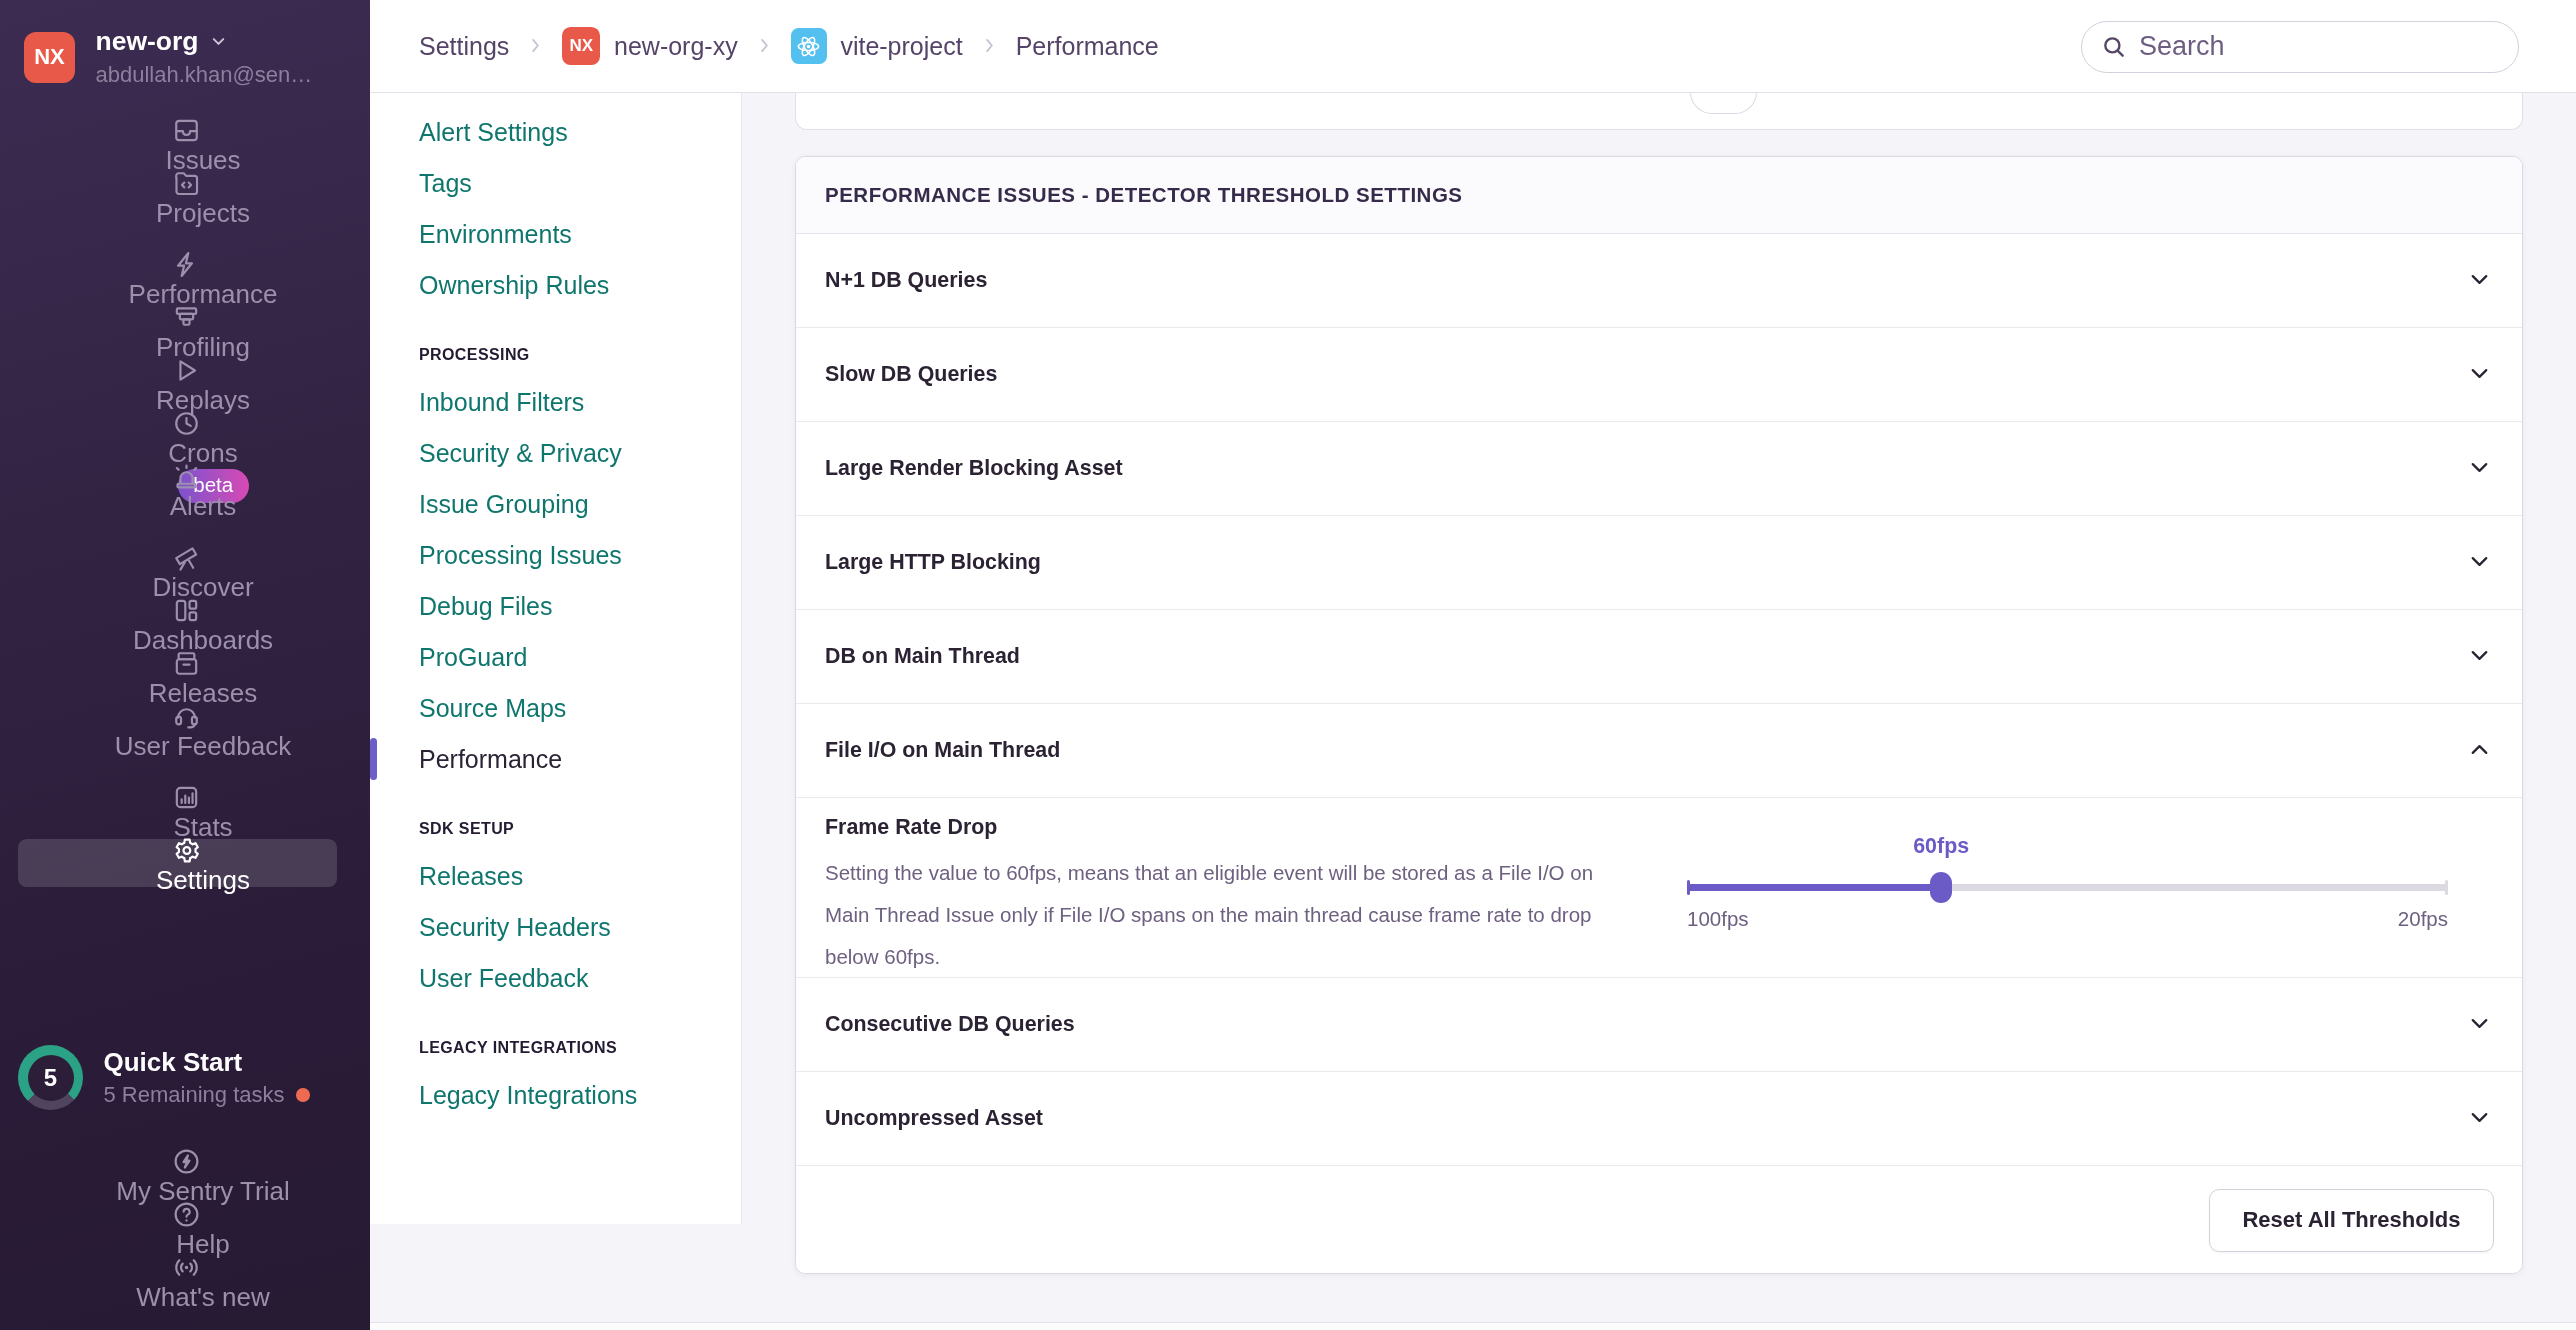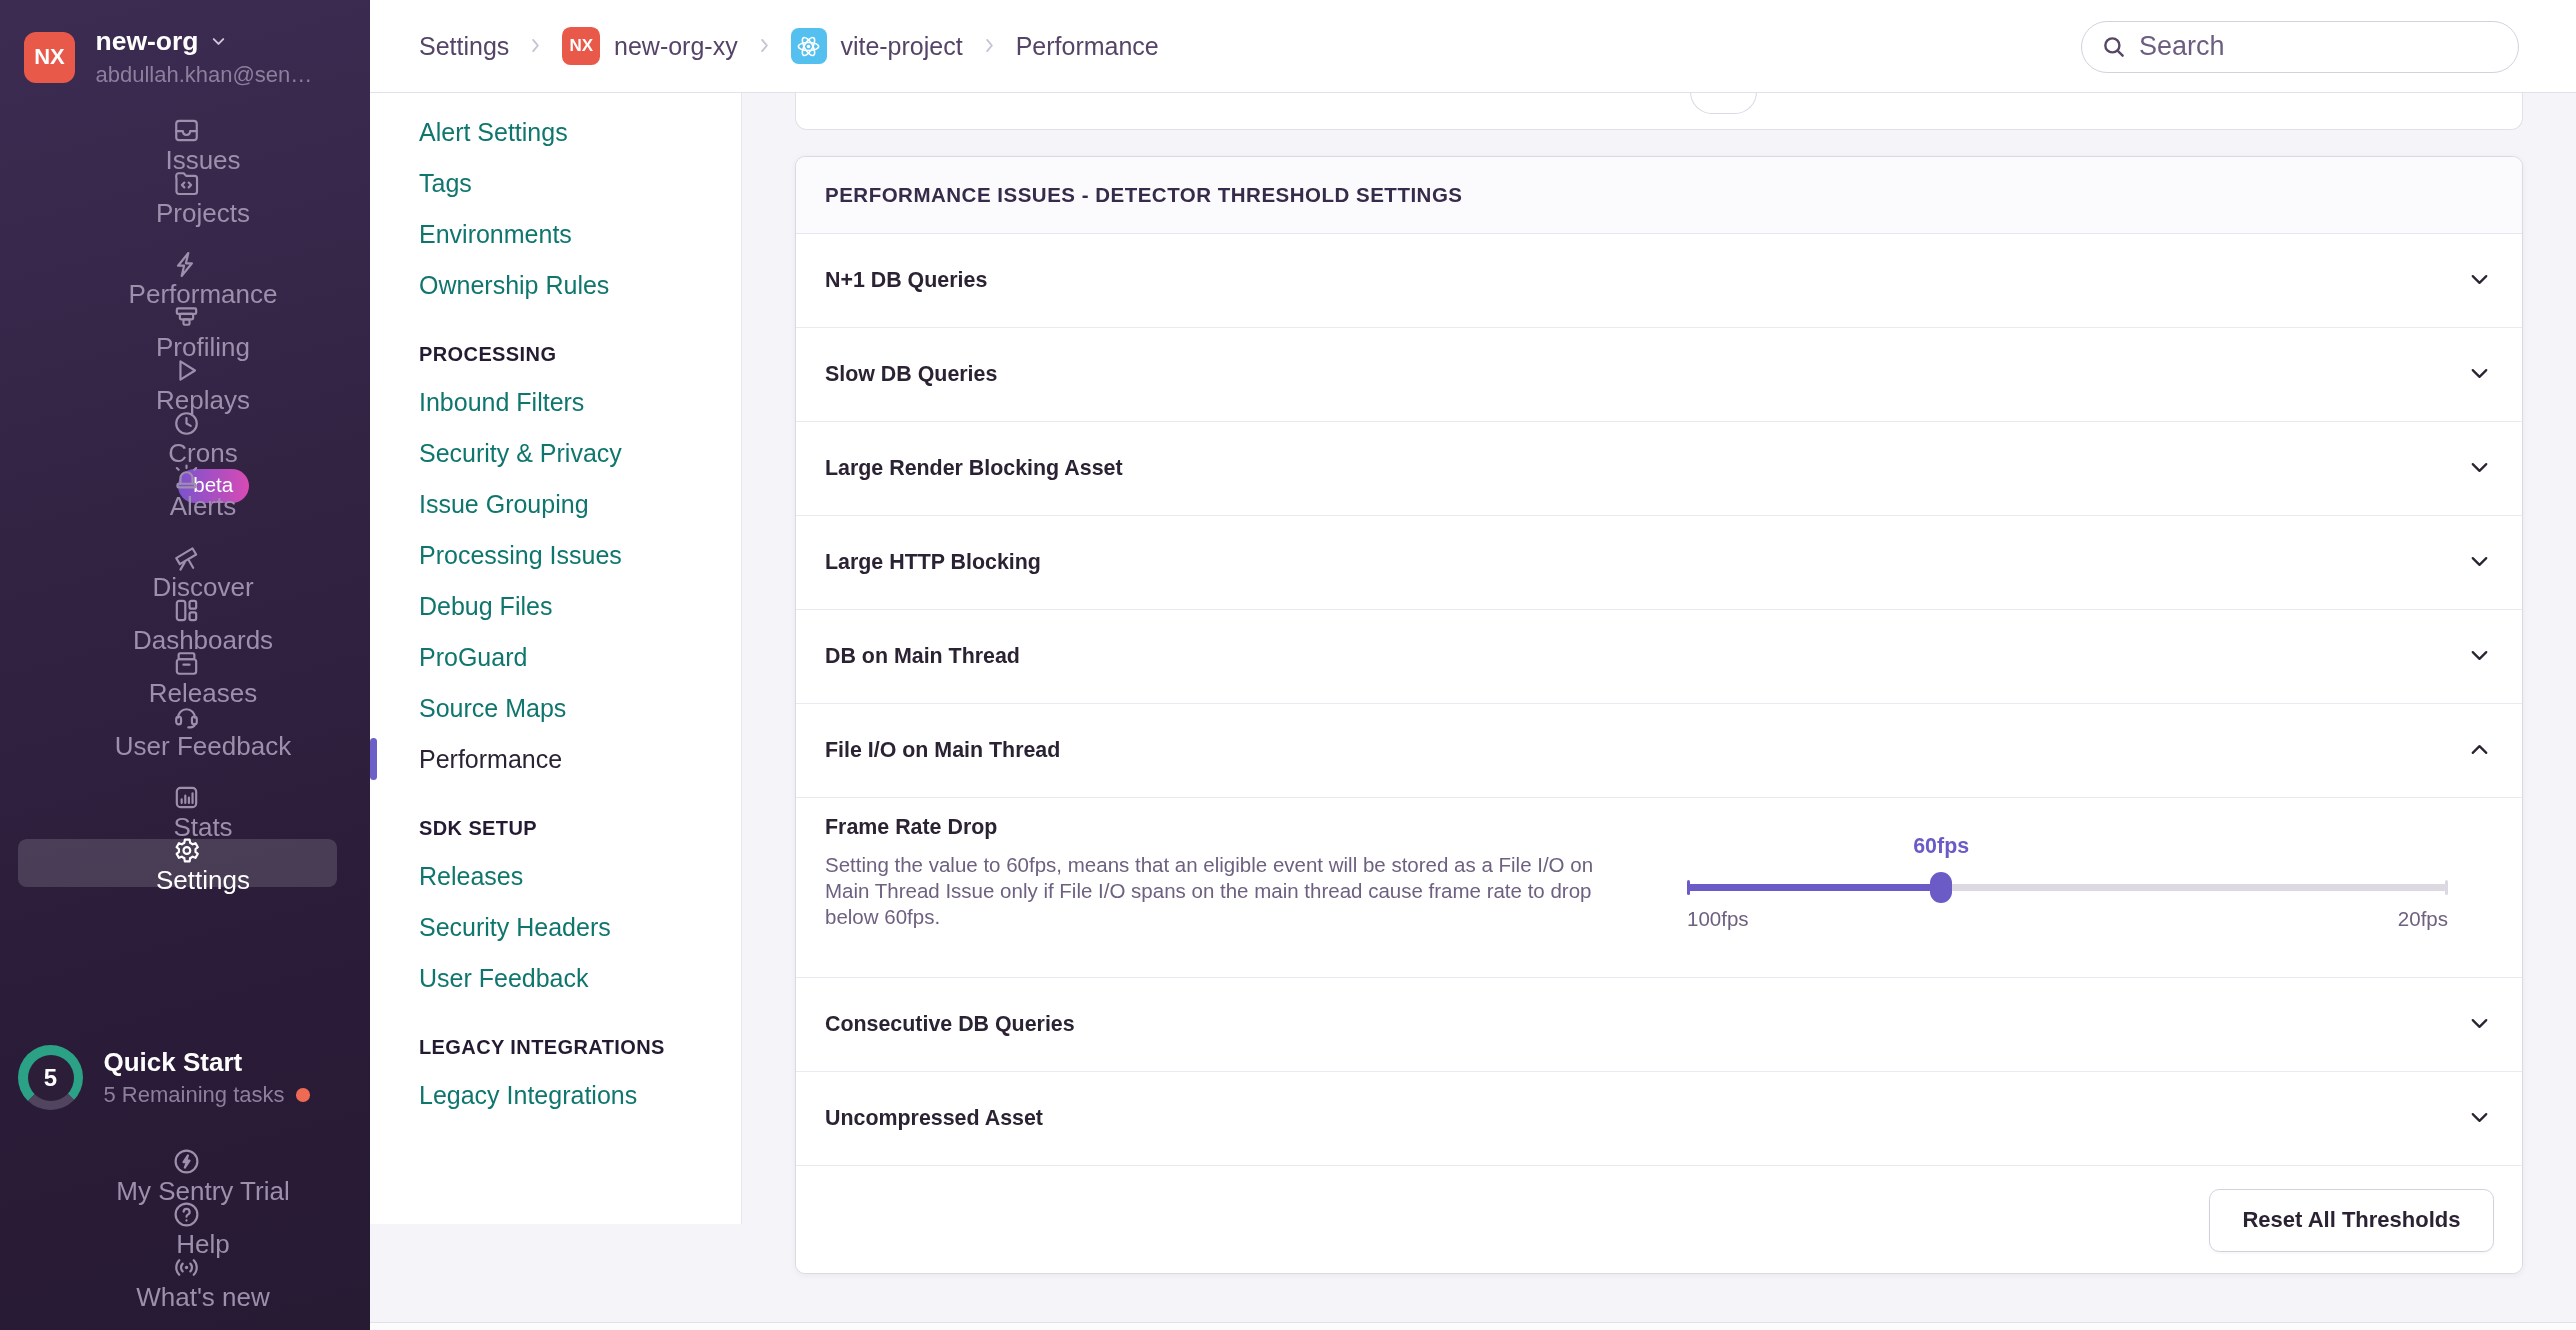--- a/index.html
+++ b/index.html
@@ -55,21 +55,21 @@
   .search-box input::placeholder { color:#6d5d80; }
 
   
   .subnav { position:absolute; left:370px; top:93px; width:372px; bottom:0; background:#fff;
     border-right:0.9px solid #e9e5ee; padding-top:13.7px; z-index:3; }
   .subnav-item { height:51px; display:flex; align-items:center; padding-left:49px; font-size:25px;
     color:#0f766e; cursor:pointer; position:relative; }
   .subnav-item.active { color:#2b2233; }
   .subnav-indicator { position:absolute; left:0; top:4.3px; bottom:4.3px; width:6.8px; border-radius:4.3px; background:#6c5fc7; }
   .subnav-header { height:44px; margin-top:22px; display:flex; align-items:center; padding-left:49px;
-    font-size:20px; font-weight:bold; color:#241b32; letter-spacing:0.4px; }
+    font-size:16px; font-weight:bold; color:#241b32; letter-spacing:0.4px; }
 
   
   .content { position:absolute; left:742px; top:93px; right:0; bottom:0; background:#f5f4f8; }
   .cut-card { position:absolute; left:53px; top:0; width:1728px; height:37px; background:#fff;
     border:0.9px solid #e3dfe8; border-top:none; border-radius:0 0 12px 12px; }
   .notch { position:absolute; left:948px; top:-0.9px; width:67px; height:22px; background:#fff;
     border:0.9px solid #dcd8e4; border-top:none; border-radius:0 0 26px 26px; z-index:2; cursor:pointer; }
   .panel { position:absolute; left:53px; top:63px; width:1728px; height:1118px; background:#fff;
     border:0.9px solid #dcd7e3; border-radius:10.3px; box-shadow:0 1.7px 6.8px rgba(40,30,60,0.05); overflow:hidden; }
   .panel-header { height:77px; background:#fbfafc; border-bottom:0.9px solid #e8e5ec;
@@ -77,21 +77,21 @@
     color:#362b4a; letter-spacing:0.5px; }
   .acc-row { height:94px; border-bottom:0.9px solid #ebe8ef; display:flex; align-items:center;
     justify-content:space-between; padding:0 29px; cursor:pointer; background:#fff; }
   .acc-label { font-size:21.4px; font-weight:bold; color:#2b2233; }
   .chev svg { width:27px; height:27px; stroke:#2b2233; stroke-width:2; fill:none; stroke-linecap:round; stroke-linejoin:round; }
   .chev.up svg { transform:rotate(180deg); }
 
   .detail { height:180px; border-bottom:0.9px solid #ebe8ef; position:relative; background:#fff; }
   .detail-left { position:absolute; left:29px; top:17px; width:795px; }
   .detail-title { font-size:21.4px; font-weight:bold; color:#2b2233; }
-  .detail-desc { margin-top:12px; font-size:20.5px; line-height:26px; color:#6e6080; }
+  .detail-desc { margin-top:12px; font-size:20.5px; line-height:42px; color:#6e6080; }
   .slider-wrap { position:absolute; left:891px; top:0; width:761px; height:180px; }
   .slider-value { position:absolute; top:36px; transform:translateX(-50%); font-size:21.4px; font-weight:bold; color:#6a5bc6; white-space:nowrap; }
   .slider-track { position:absolute; left:0; right:0; top:86px; height:6.8px; border-radius:3.4px; background:#dcd9e2; }
   .slider-track:before, .slider-track:after { content:""; position:absolute; top:-4.3px; width:3.4px; height:15.4px; border-radius:1.7px; }
   .slider-track:before { left:0; background:#6a5bc6; }
   .slider-track:after { right:0; background:#dcd9e2; }
   .slider-fill { position:absolute; left:0; top:0; height:6.8px; border-radius:3.4px; background:#6a5bc6; }
   .slider-thumb { position:absolute; top:-12px; width:22px; height:31px; border-radius:12px;
     background:#6a5bc6; transform:translateX(-50%); cursor:grab; }
   .slider-minmax { position:absolute; left:0; right:0; top:109px; display:flex; justify-content:space-between;

